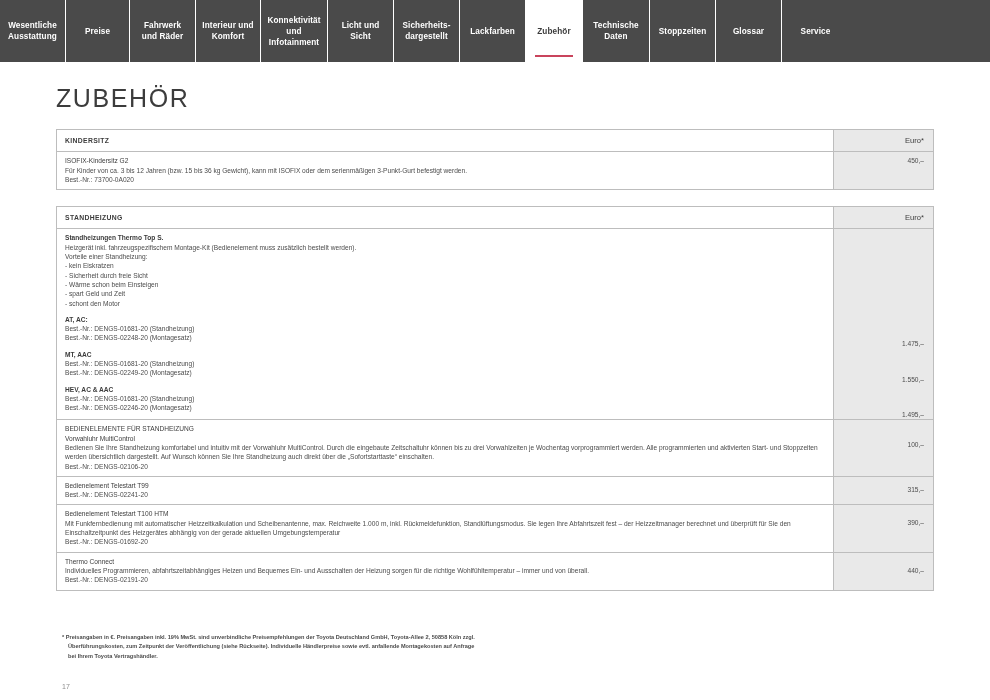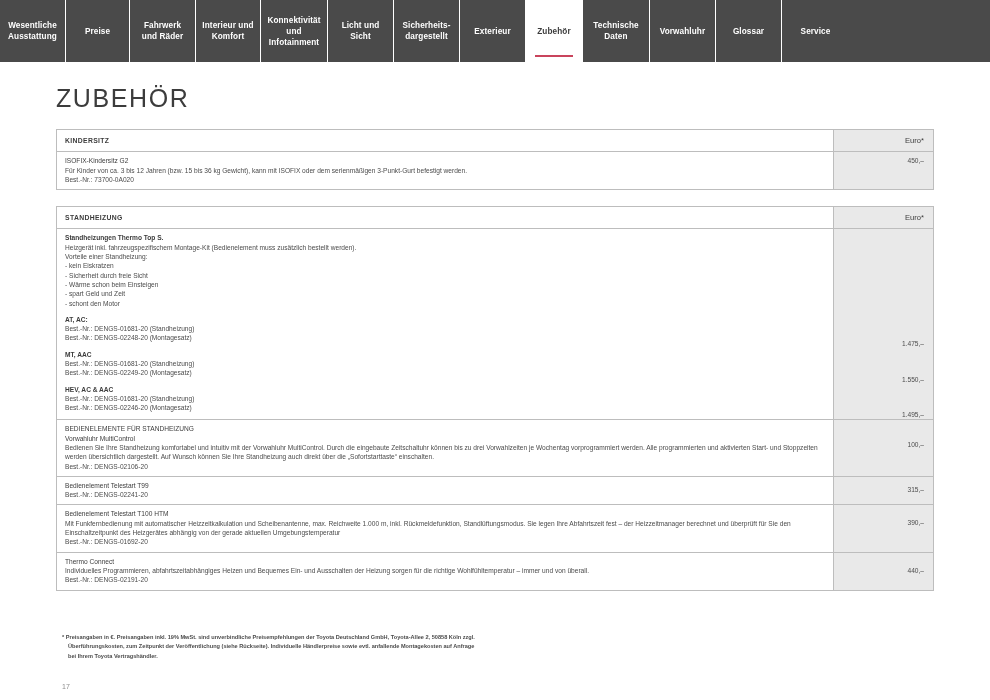--- a/index.html
+++ b/index.html
@@ -151,32 +151,32 @@
 Infotainment</span>
     </div>
     <div class="tab" style="width: 66px;">
       <span class="lbl">Licht und Sicht</span>
     </div>
     <div class="tab" style="width: 66px;">
       <span class="lbl">Sicherheits-
 dargestellt</span>
     </div>
     <div class="tab" style="width: 66px;">
-      <span class="lbl">Exterieur</span>
+      <span class="lbl">Lackfarben</span>
     </div>
     <div class="tab active" style="width: 57px;">
       <span class="lbl">Zubehör</span>
       <span class="underline" style="background: rgb(201, 68, 92);"></span>
     </div>
     <div class="tab" style="width: 67px;">
       <span class="lbl">Technische
 Daten</span>
     </div>
     <div class="tab" style="width: 66px;">
-      <span class="lbl">Vorwahluhr</span>
+      <span class="lbl">Stoppzeiten</span>
     </div>
     <div class="tab" style="width: 66px; text-align: right;">
       <span class="lbl">Glossar</span>
     </div>
     <div class="tab" style="width: 67px;">
       <span class="lbl">Service</span>
     </div>
   </div>
 
 <div class="page">

